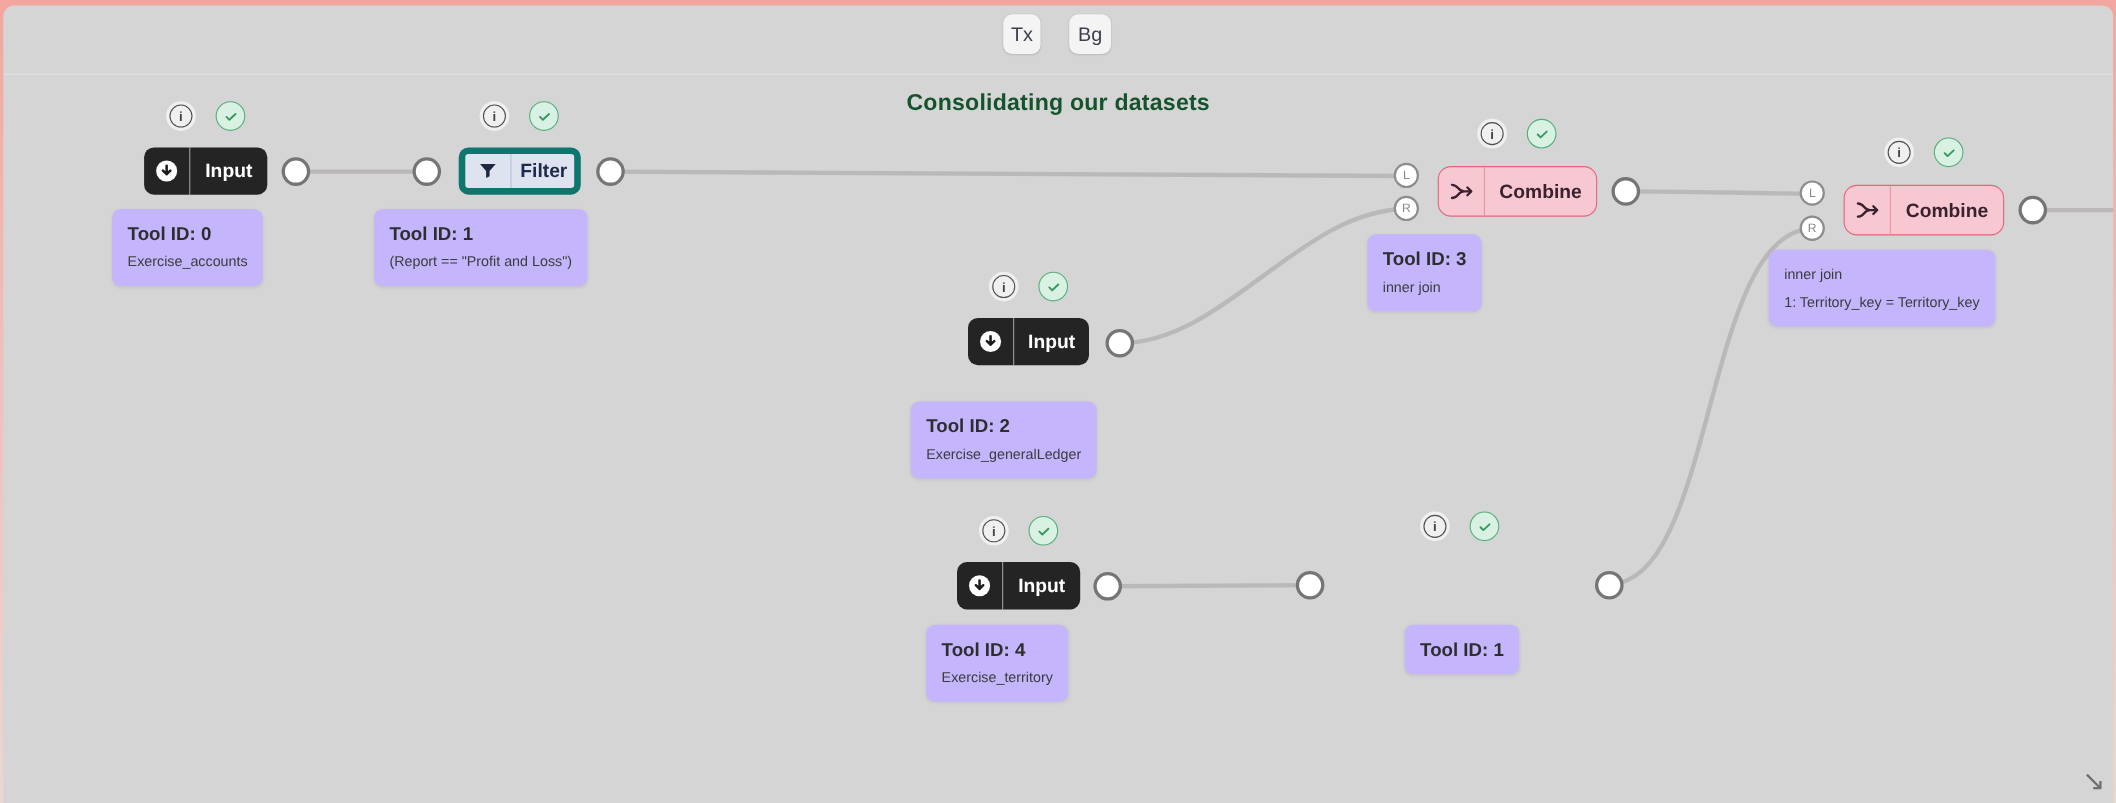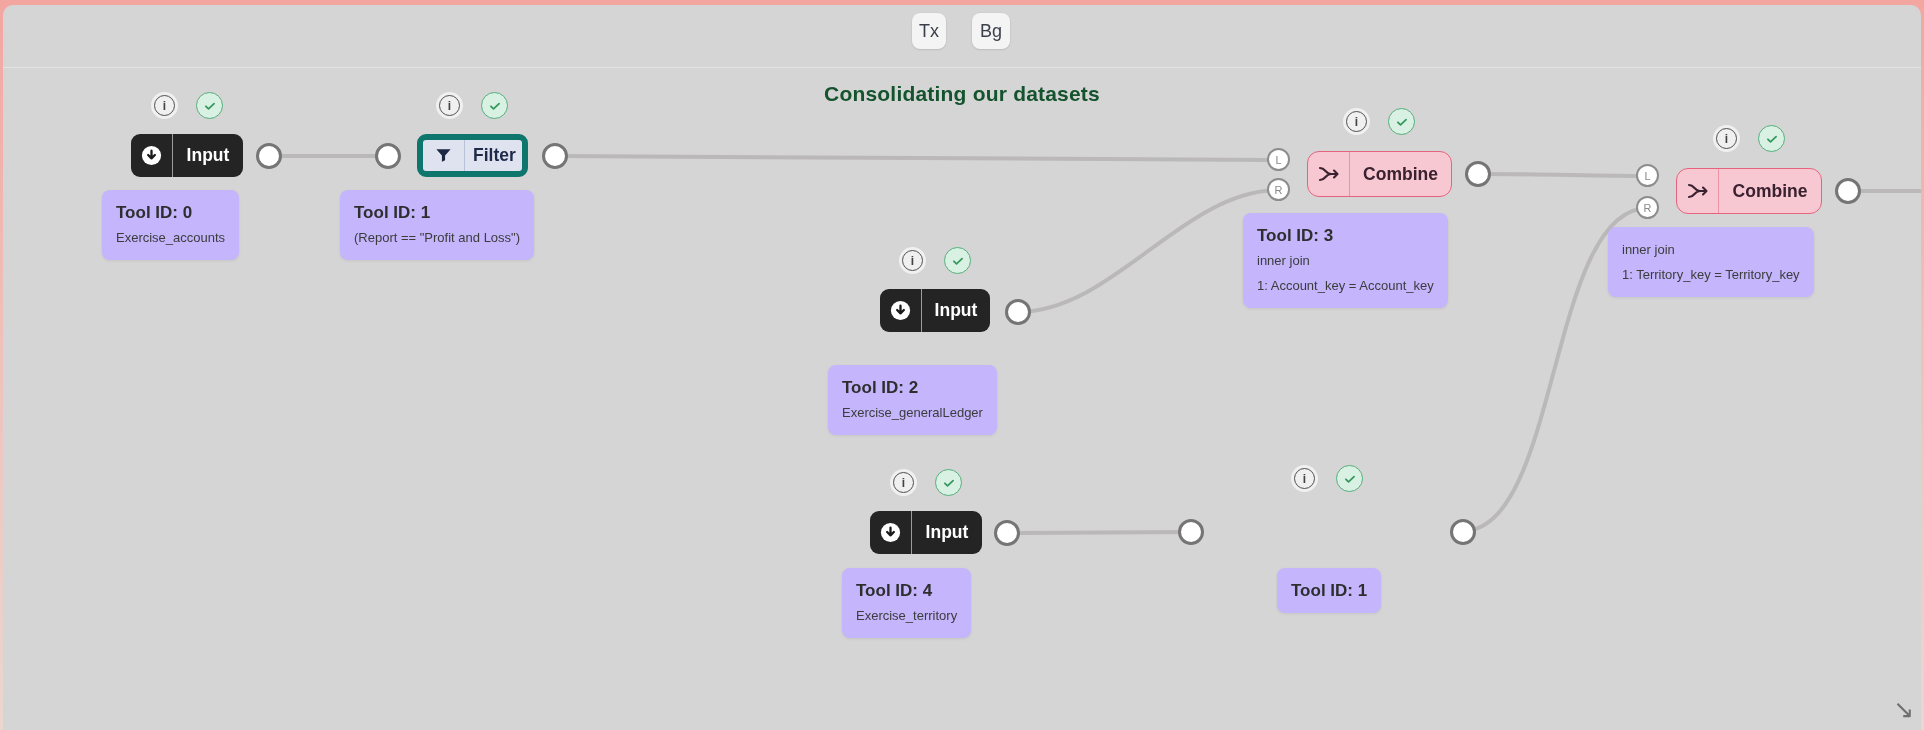--- a/index.html
+++ b/index.html
@@ -150,21 +150,20 @@
           <path d="M3 6c6 0 5 6 11 6M3 18c6 0 5-6 11-6M13 12h7" stroke="#3a2130" stroke-width="2.1" fill="none" stroke-linecap="round"></path>
           <path d="M17 8.5L20.5 12L17 15.5" stroke="#3a2130" stroke-width="2.1" fill="none" stroke-linecap="round" stroke-linejoin="round"></path>
         </svg>
     </span>
     <span class="nlabel">Combine</span>
   </div>
   <div class="port" style="left:1462px;top:156px;"></div>
   <div class="card" style="left:1240px;top:208px;">
     <div class="card-title">Tool ID: 3</div>
     <div class="card-line">inner join</div>
-    <div class="card-line">1: Account_key = Account_key</div>
   </div>
 
   <div class="info" style="left:1710px;top:120px;">
       <span class="info-inner">i</span>
     </div>
   <div class="check" style="left:1755px;top:120px;">
     <svg width="14" height="14" viewBox="0 0 24 24">
         <path d="M5 12.5l4.5 4.5L19 8" stroke="#35985f" stroke-width="3" fill="none" stroke-linecap="round" stroke-linejoin="round"></path>
       </svg>
   </div>

